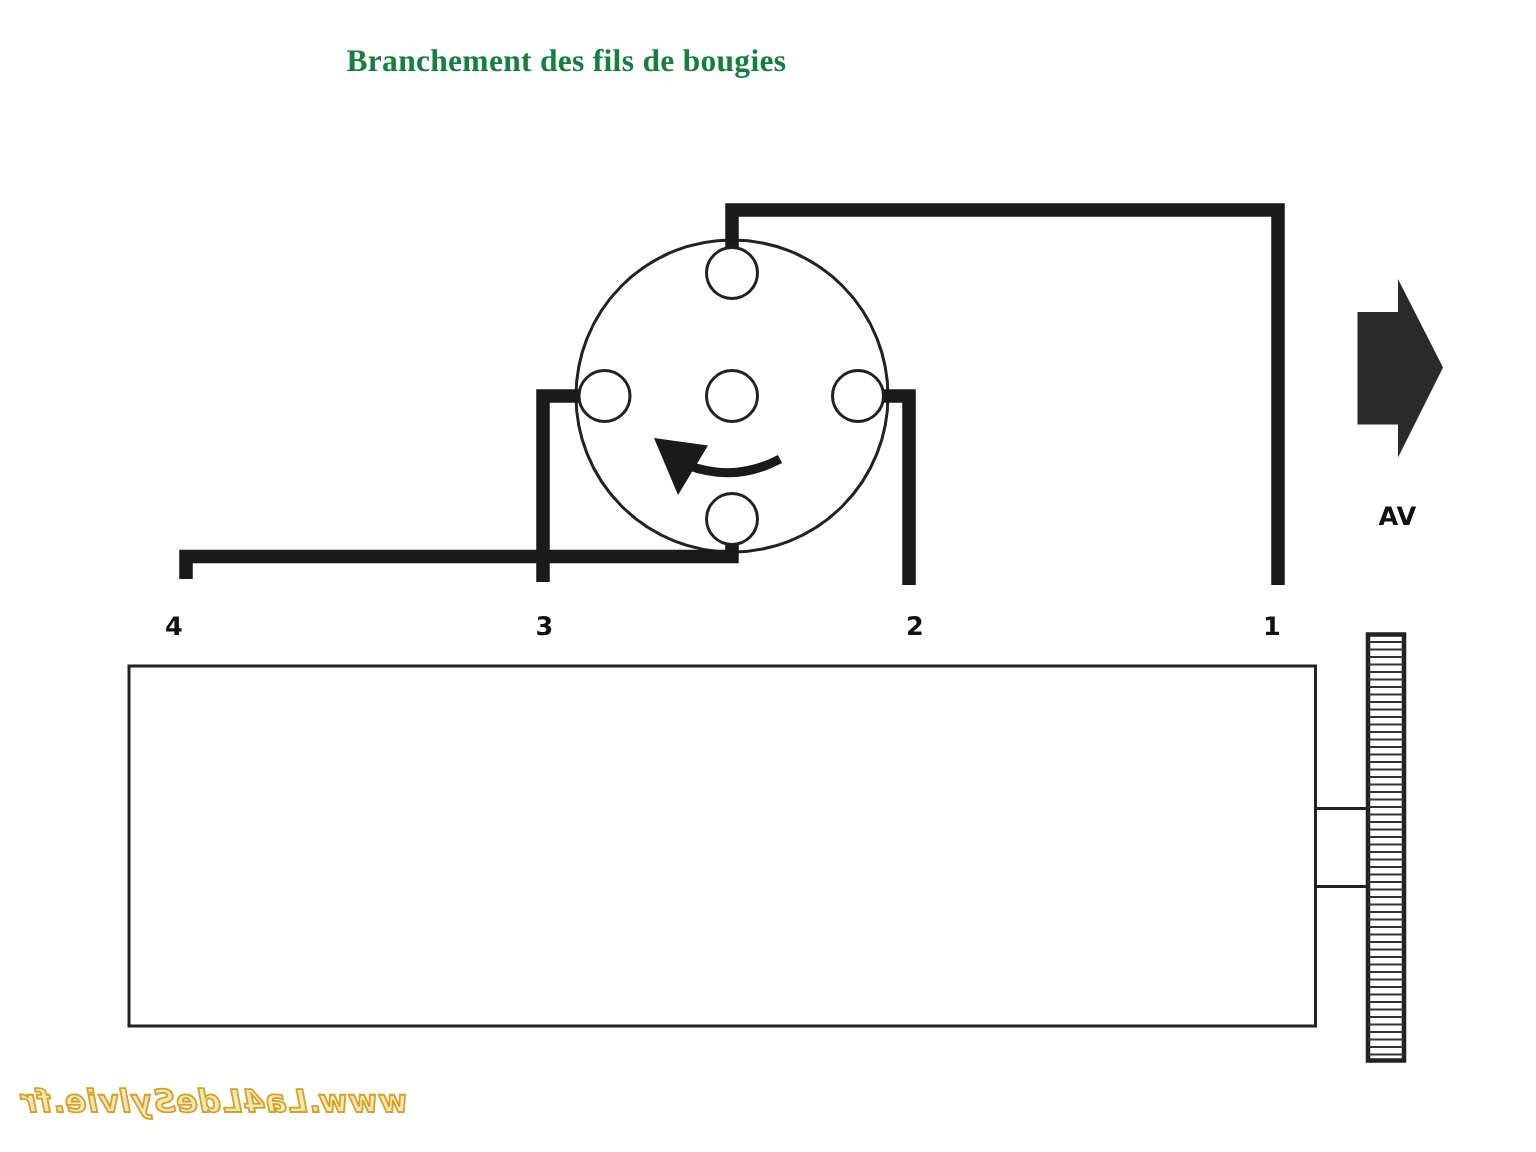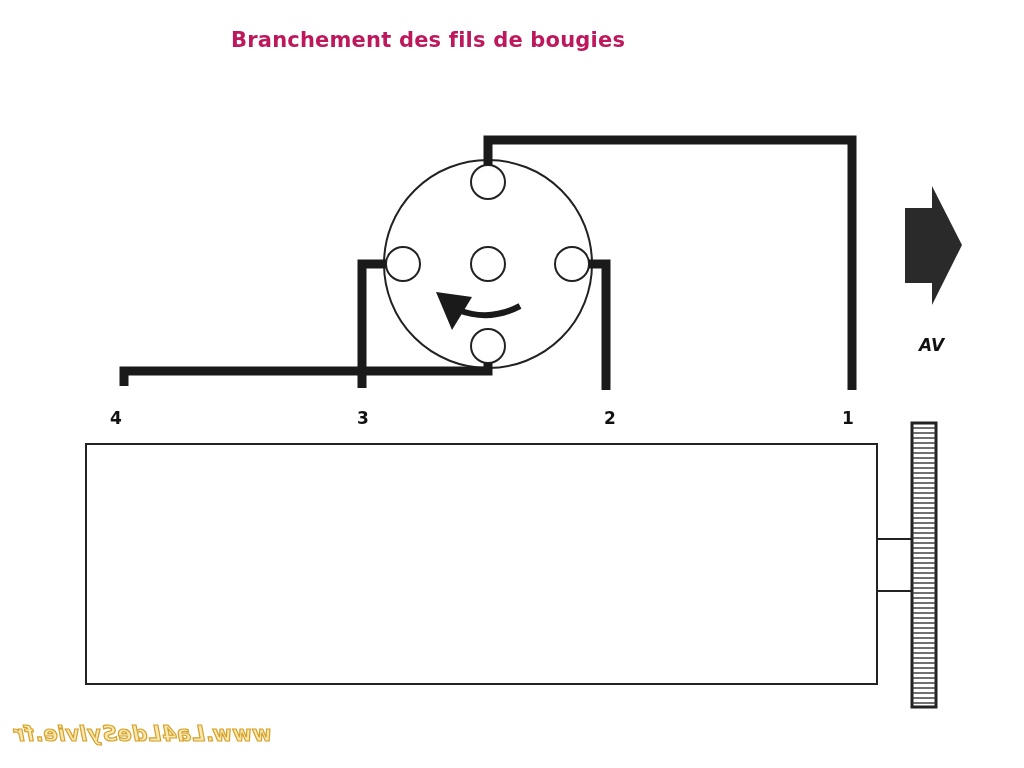--- a/index.html
+++ b/index.html
@@ -1,17 +1,17 @@
 <!DOCTYPE html>
 <html><head>
 <meta charset="utf-8">
 <style>
   html, body { margin:0; padding:0; background:#ffffff; }
   body { width:1024px; height:768px; position:relative; overflow:hidden; font-family:"DejaVu Sans", sans-serif; }
-  .title { position:absolute; left:231px; top:28px; font-size:21px; font-weight:bold; color:#be185d; letter-spacing:0.2px; }
+  .title { position:absolute; left:231px; top:28px; font-size:21px; font-weight:bold; color:#15803d; letter-spacing:0.2px;font-family:Liberation Serif, serif; }
   .label { position:absolute; font-size:17px; font-weight:bold; color:#111; }
   .watermark { position:absolute; left:14px; top:722px; font-size:21px; font-weight:bold; font-style:italic;
     color:#f7e8b0; -webkit-text-stroke:1.2px #d7a028; transform:scaleX(-1); letter-spacing:0.5px; }
   svg { position:absolute; left:0; top:0; }
 </style>
 </head>
 <body>
 
 <svg width="1024" height="768" viewBox="0 0 1024 768">
 
@@ -93,20 +93,20 @@
         <line x1="912" y1="683" x2="936" y2="683"></line>
         <line x1="912" y1="688" x2="936" y2="688"></line>
         <line x1="912" y1="693" x2="936" y2="693"></line>
         <line x1="912" y1="698" x2="936" y2="698"></line>
         <line x1="912" y1="703" x2="936" y2="703"></line>
     </g>
   </g>
 </svg>
 
 <div class="title">Branchement des fils de bougies</div>
-<div class="label" style="left:919px; top:335px;font-style:italic;">AV</div>
+<div class="label" style="left:919px; top:335px;">AV</div>
 
 <div class="label" style="left:110px; top:408px;">4</div>
 <div class="label" style="left:357px; top:408px;">3</div>
 <div class="label" style="left:604px; top:408px;">2</div>
 <div class="label" style="left:842px; top:408px;">1</div>
 
 <div class="watermark">www.La4LdeSylvie.fr</div>
 
 </body></html>

